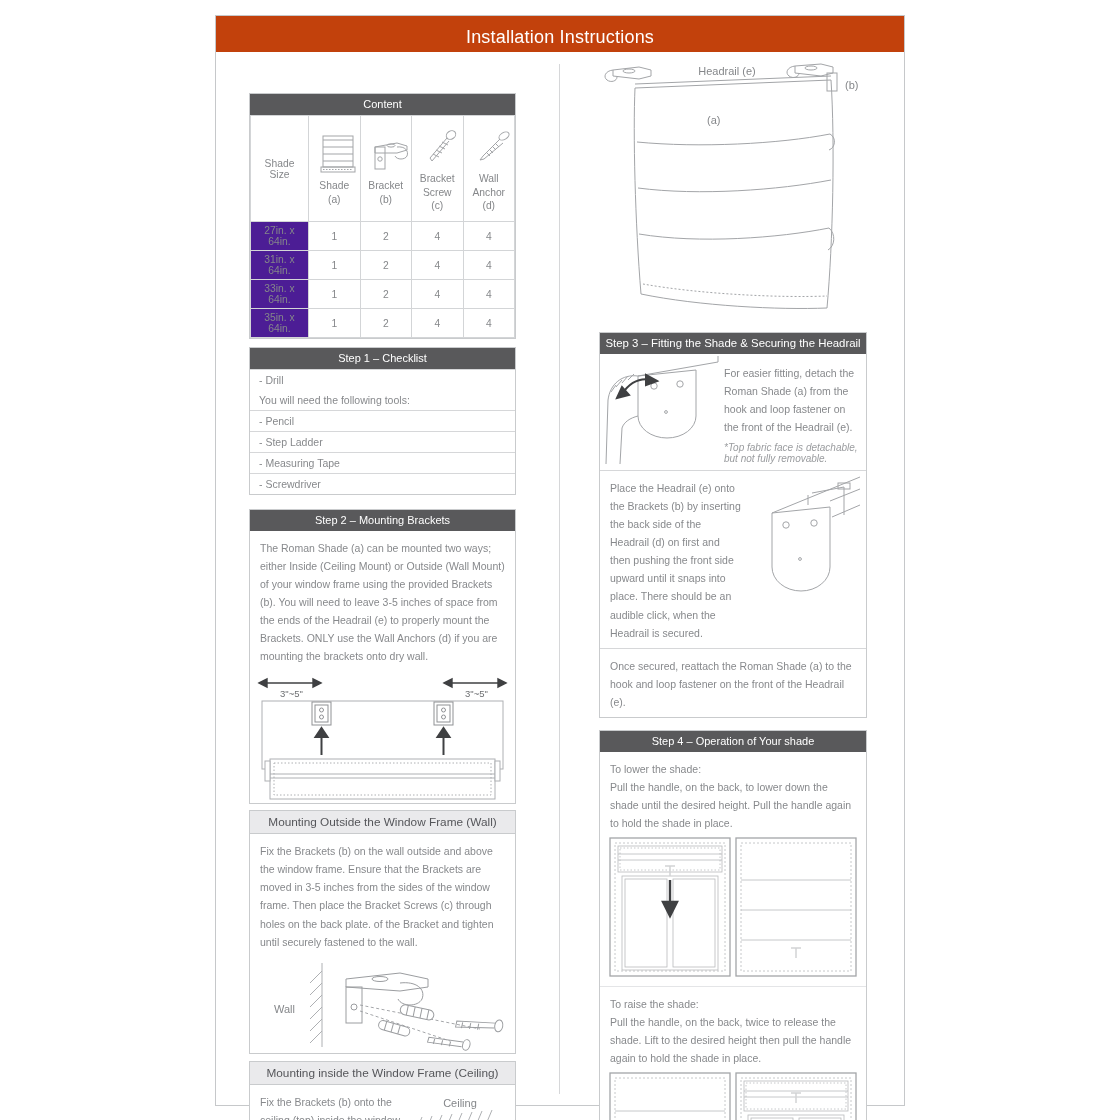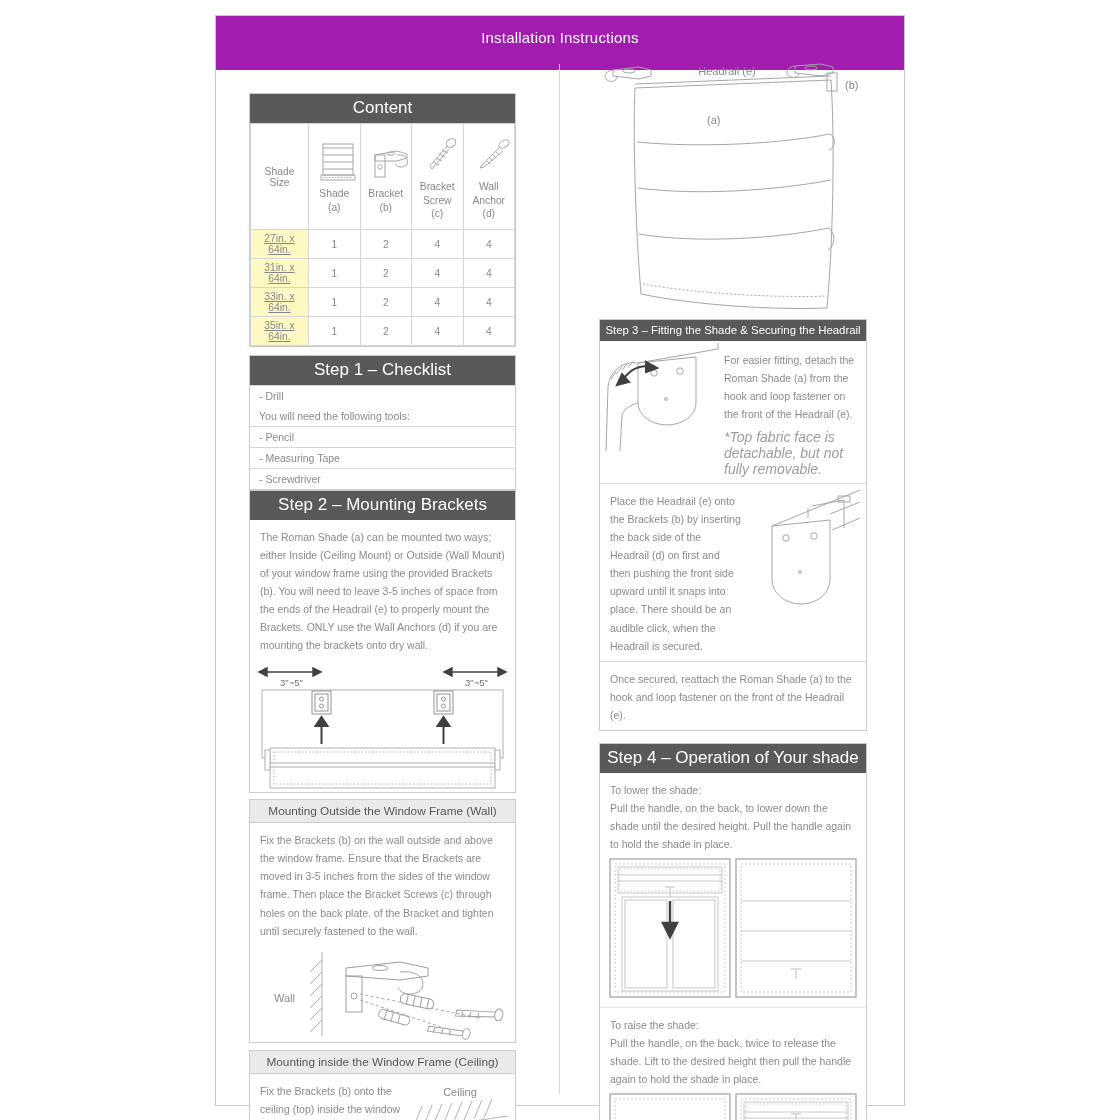--- a/index.html
+++ b/index.html
@@ -1,40 +1,40 @@
 <!DOCTYPE html>
 <html><head>
 <meta charset="utf-8">
 <style>
   * { margin:0; padding:0; box-sizing:border-box; }
   html,body { background:#ffffff; font-family:"Liberation Sans", sans-serif; }
   .canvas { position:relative; width:1120px; height:1120px; background:#fff; overflow:hidden; }
   .sheet { position:absolute; left:215px; top:15px; width:690px; height:1091px;
            background:#fff; border:1px solid #c6c8ca; }
-  .titlebar { width:100%; height:54px; background:#a21caf; color:#fff;
-              font-size:15px; text-align:center; line-height:43px; letter-spacing:.2px; }
+  .titlebar { width:100%; height:36px; background:#c2410c; color:#fff;
+              font-size:18px; text-align:center; line-height:43px; letter-spacing:.2px; }
   .divider { position:absolute; left:343px; top:48px; width:1px; height:1030px; background:#d6d7d9; }
 
   .col-left  { position:absolute; left:33px;  top:77px; width:267px; }
   .col-right { position:absolute; left:383px; top:46px; width:268px; }
 
   .box { border:1px solid #c9cbcd; background:#fff; }
-  .box-header { background:#59595b; color:#fff; font-size:17px; text-align:center;
+  .box-header { background:#59595b; color:#fff; font-size:11px; text-align:center;
                 padding:4px 2px 5px; }
   .box-header.small { font-size:11.4px; }
   .sub-header { background:#eaeaec; color:#55565a; font-size:11.8px; text-align:center;
                 padding:4px 16px; border-bottom:1px solid #c9cbcd; }
   .body-text { font-size:10.5px; color:#87898c; line-height:1.72; padding:8px 10px 6px; }
-  .note-text { font-size:14px; color:#9a9c9f; font-style:italic; }
+  .note-text { font-size:10px; color:#9a9c9f; font-style:italic; }
 
   
   table.ctable { width:100%; border-collapse:collapse; table-layout:fixed; }
   table.ctable td { border:1px solid #d3d5d7; text-align:center; vertical-align:middle;
                     font-size:10.3px; color:#85878a; padding:3px 6px; }
-  table.ctable td.sizecell { background:#fef9c3;text-decoration:underline; }
+  table.ctable td.sizecell { background:#4c1d95; }
   table.ctable tr.hdr td { height:106px; }
   table.ctable tr.datarow td { height:27px; }
   .colicon { display:block; margin:2px auto 2px; }
   .collabel { display:block; line-height:1.3; }
 
   
   .check-row { font-size:10.5px; color:#87898c; padding:4px 9px; border-top:1px solid #d6d7d9; }
   .check-row.first { border-top:none; }
 
   
@@ -149,25 +149,26 @@
           </tr>
         </tbody>
           </table>
       </div>
 
       <div class="box" style="margin-top:8px">
         <div class="box-header">Step 1 – Checklist</div>
         <div class="check-row">- Drill</div>
         <div class="check-row first">You will need the following tools:</div>
         <div class="check-row">- Pencil</div>
+        <div class="check-row">- Step Ladder</div>
         <div class="check-row">- Measuring Tape</div>
         <div class="check-row">- Screwdriver</div>
       </div>
 
-      <div class="box" style="margin-top:0">
+      <div class="box" style="margin-top:14px">
         <div class="box-header">Step 2 – Mounting Brackets</div>
         <div class="body-text">The Roman Shade (a) can be mounted two ways; either Inside (Ceiling Mount) or Outside (Wall Mount) of your window frame using the provided Brackets (b). You will need to leave 3-5 inches of space from the ends of the Headrail (e) to properly mount the Brackets. ONLY use the Wall Anchors (d) if you are mounting the brackets onto dry wall.</div>
         <svg width="265" height="132" viewBox="0 0 265 132" style="display:block">
           <g stroke="#3f4042" stroke-width="1.4" fill="#3f4042">
             <line x1="14" y1="12" x2="66" y2="12"></line>
             <polygon points="9,12 17,8 17,16"></polygon>
             <polygon points="71,12 63,8 63,16"></polygon>
             <line x1="199" y1="12" x2="251" y2="12"></line>
             <polygon points="194,12 202,8 202,16"></polygon>
             <polygon points="256,12 248,8 248,16"></polygon>
@@ -327,21 +328,21 @@
           <path d="M42,232 C100,244 180,248 228,246"></path>
           <path d="M38,80 C100,86 180,82 231,72"></path>
           <path d="M39,126 C100,134 180,128 232,118"></path>
           <path d="M40,172 C100,182 180,176 230,166"></path>
           <path d="M44,222 C100,232 180,236 228,234" stroke-dasharray="2,2"></path>
           <path d="M231,72 C238,76 236,86 230,88"></path>
           <path d="M230,166 C237,172 236,184 229,188"></path>
         </g>
       </svg>
 
-      <div class="box" style="margin-top:7px">
+      <div class="box" style="margin-top:20px">
         <div class="box-header small">Step 3 – Fitting the Shade &amp; Securing the Headrail</div>
         <div class="flexrow" style="border-bottom:1px solid #d6d7d9">
           <svg width="122" height="112" viewBox="0 0 122 112" style="flex:none">
             <g stroke="#a3a5a8" fill="none" stroke-width="1">
               <path d="M38,22 L118,8 L118,2"></path>
               <path d="M38,22 L96,16 L96,62 A29,22 0 0 1 38,62 Z"></path>
               <circle cx="54" cy="32" r="3.2"></circle>
               <circle cx="80" cy="30" r="3.2"></circle>
               <circle cx="66" cy="58" r="1.4"></circle>
               <path d="M38,22 C22,20 10,30 8,46"></path>

